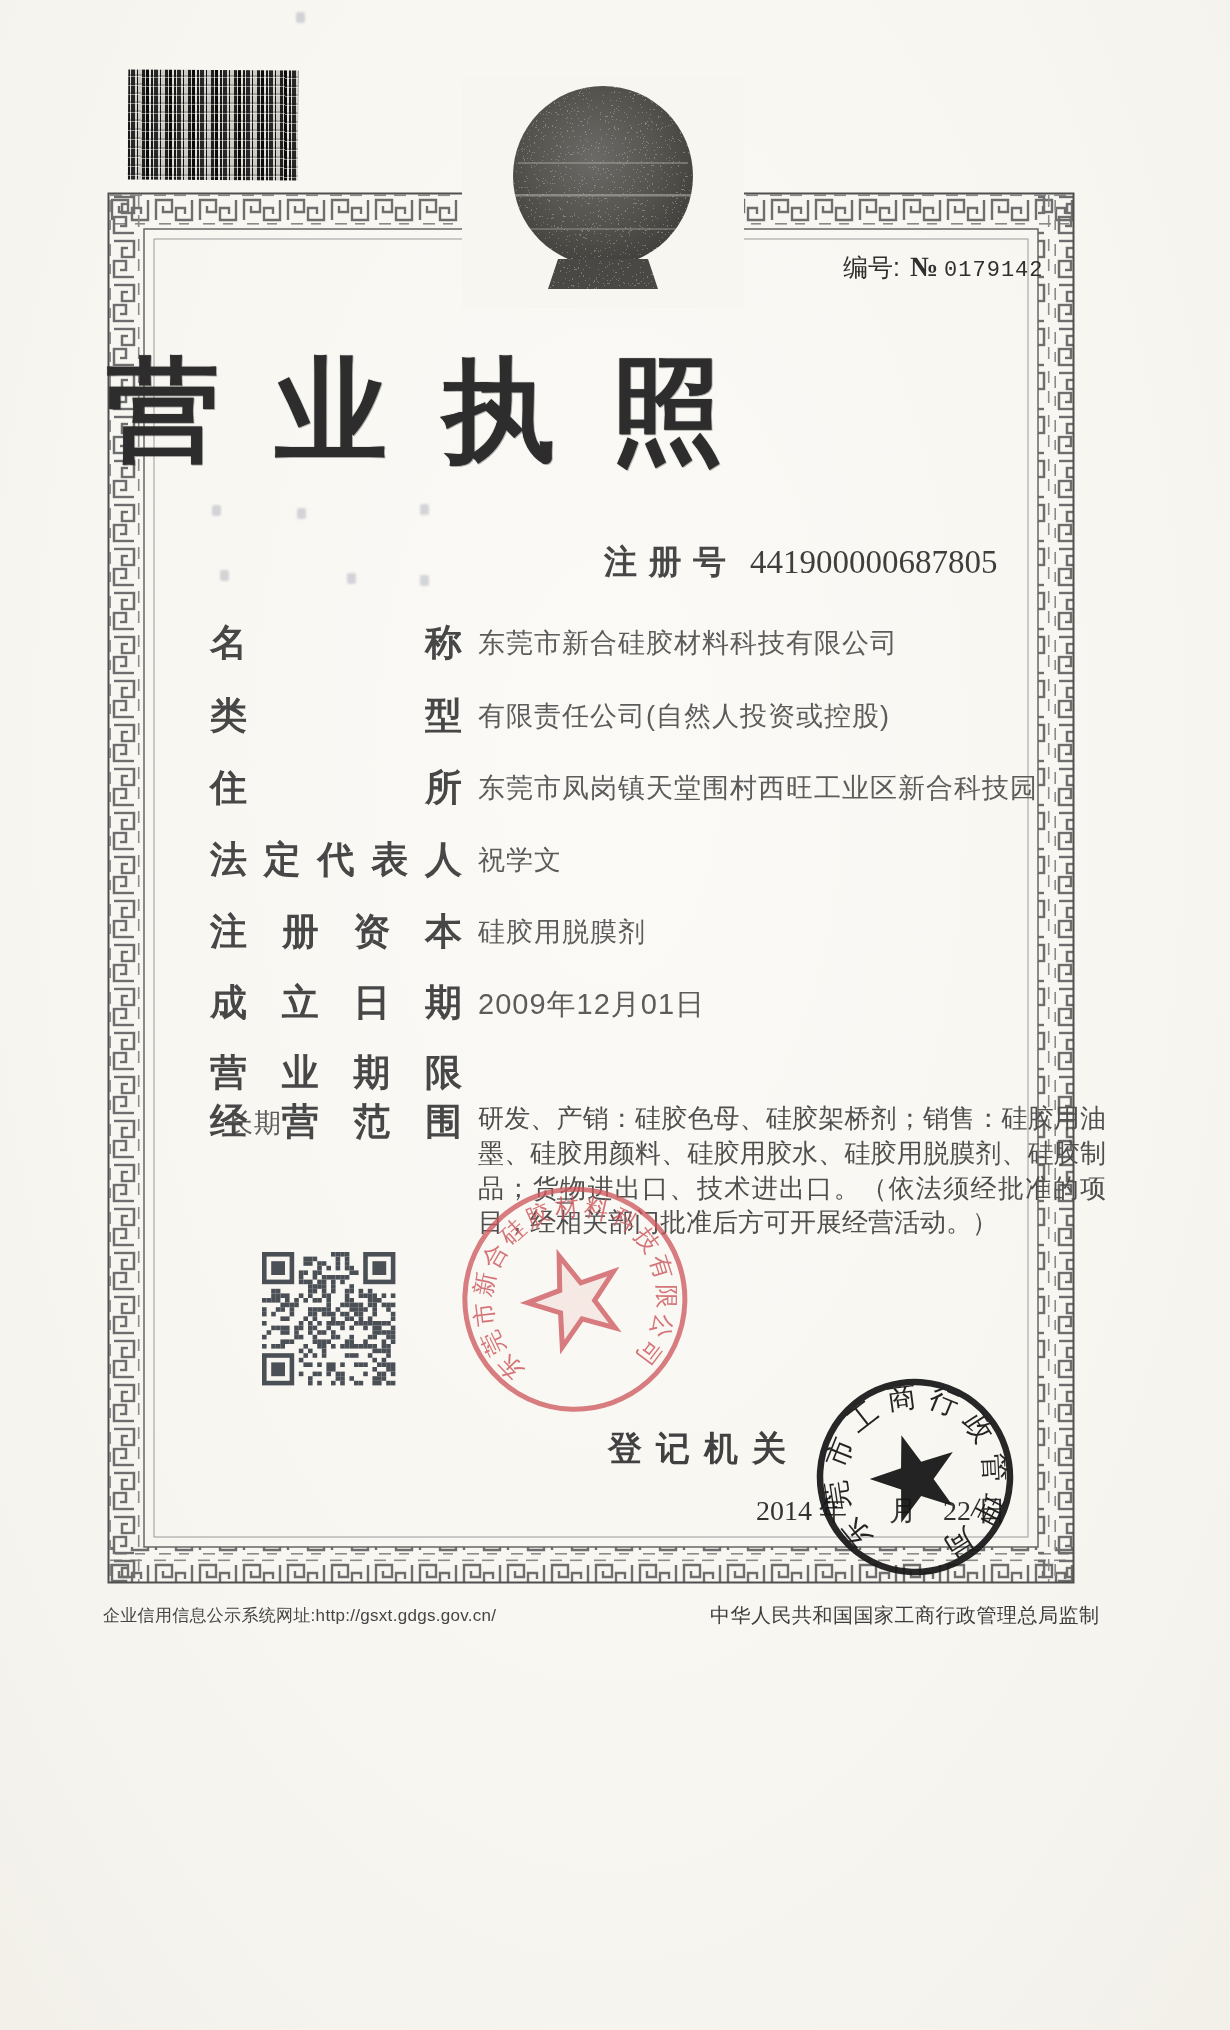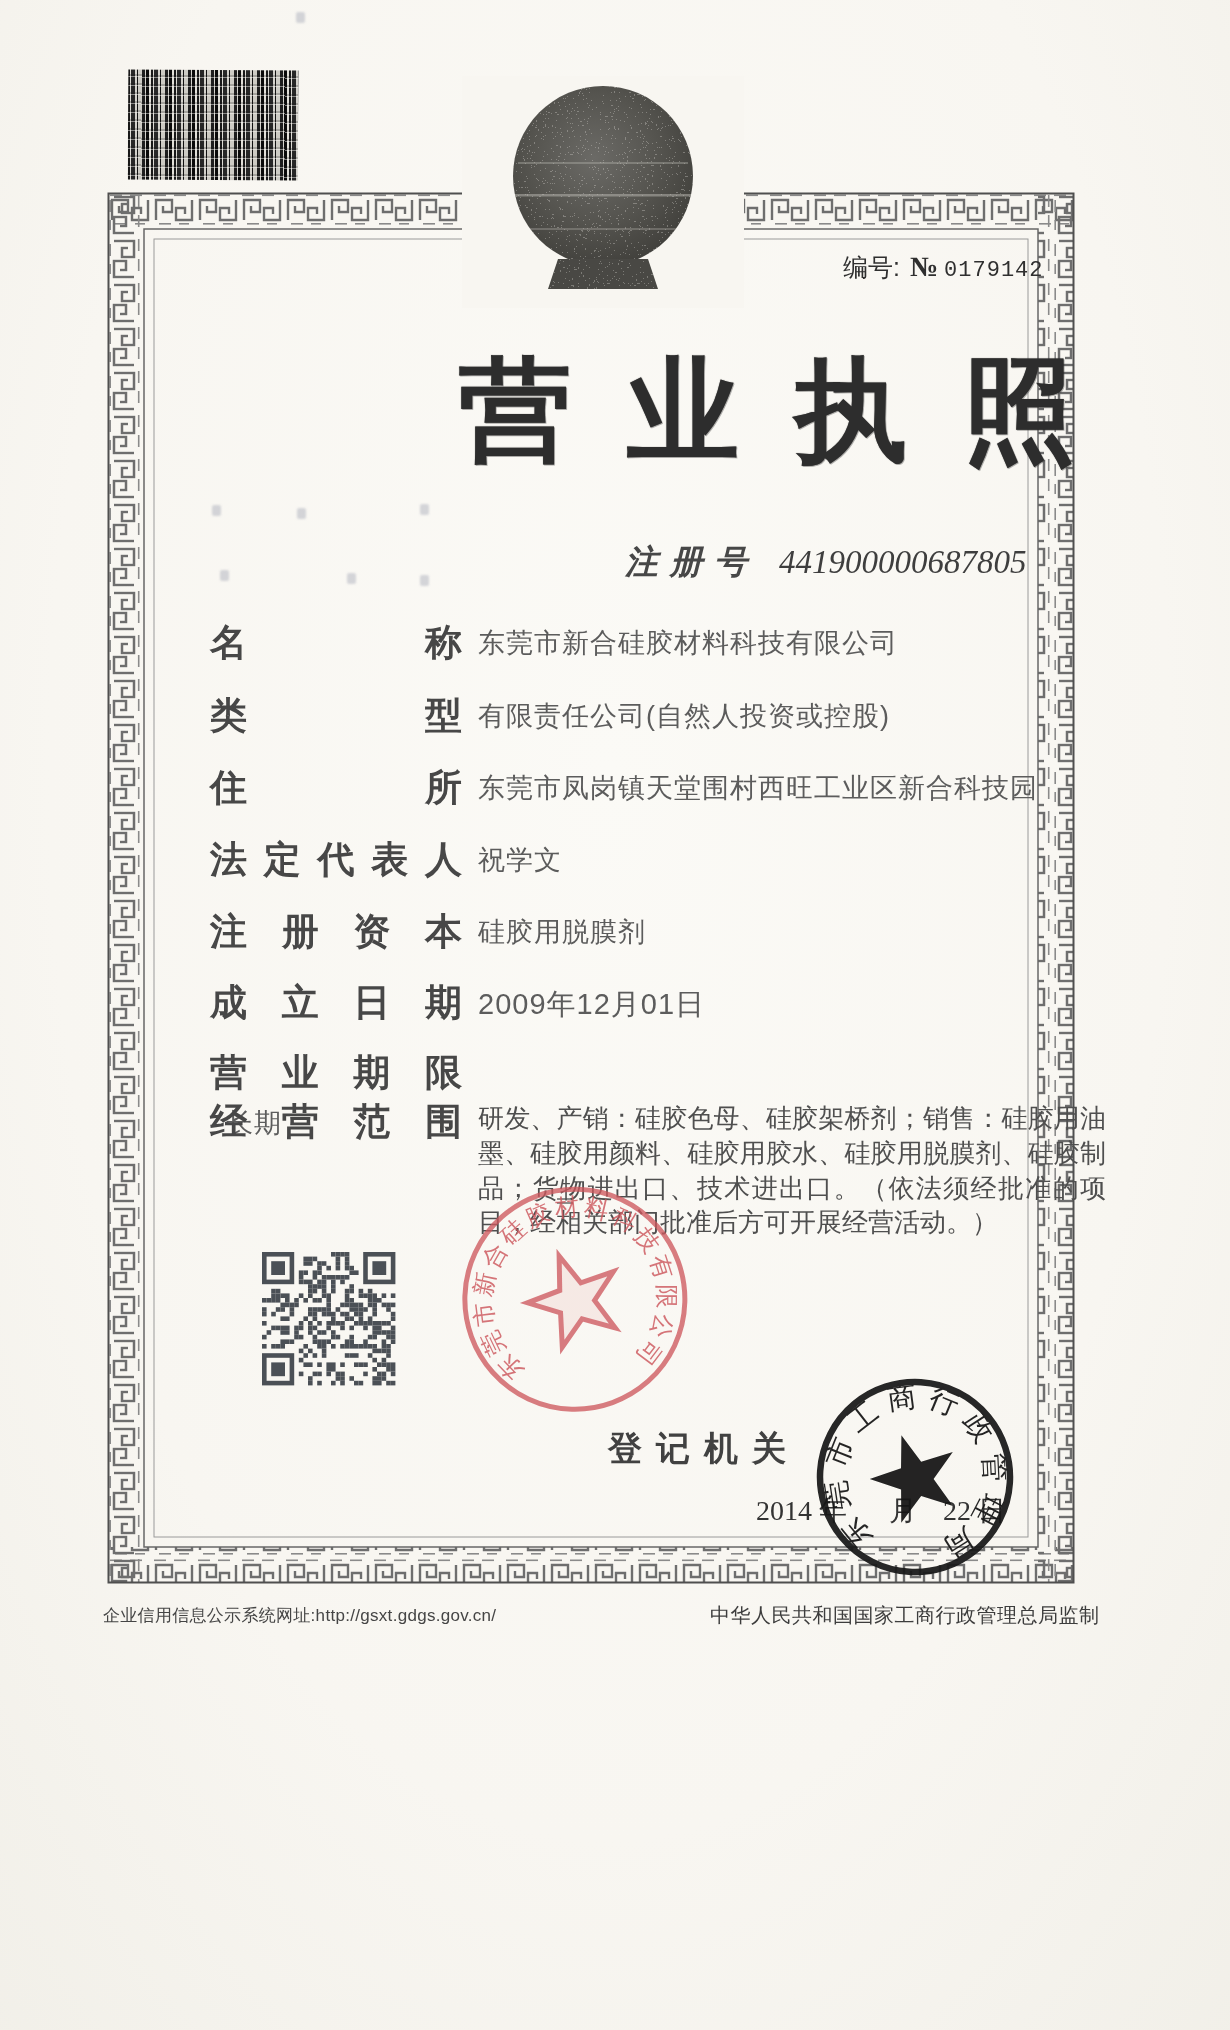--- a/index.html
+++ b/index.html
@@ -29,31 +29,31 @@
   
   .emblem-backing{left:462px;top:76px;width:282px;height:232px;background:#f8f6f1;
     display:flex;align-items:flex-start;justify-content:center;}
 
   
   .serial{left:843px;top:251px;font-size:25px;color:#2f2f2f;white-space:nowrap;}
   .serial .no{font-family:"Liberation Serif", serif;font-weight:bold;font-size:28px;padding:0 6px 0 10px;}
   .serial .digits{font-family:"Liberation Mono", monospace;font-size:22px;letter-spacing:1px;}
 
   
-  .title{left:107px;top:336px;width:968px;text-align:right;}
+  .title{left:107px;top:336px;width:968px;text-align:left;}
   .title span{
     font-size:112px;font-weight:900;color:#2d2d2d;letter-spacing:56px;margin-right:-56px;
     text-shadow:0 0 1px rgba(35,35,35,.75), 1px 1px 0 rgba(60,60,60,.35);
     font-family:"Liberation Sans", sans-serif;
   }
 
   
-  .regline{left:625px;top:540px;display:flex;align-items:baseline;font-style:italic;}
+  .regline{left:604px;top:540px;display:flex;align-items:baseline;}
   .regline .rlabel{width:122px;font-size:33px;font-weight:600;color:#474747;text-align:justify;text-align-last:justify;}
-  .regline .rnum{margin-left:32px;font-family:"Liberation Serif", serif;font-size:33px;color:#3e3e3e;letter-spacing:0px;}
+  .regline .rnum{margin-left:24px;font-family:"Liberation Serif", serif;font-size:33px;color:#3e3e3e;letter-spacing:0px;}
 
   
   .row{left:210px;display:flex;}
   .flabel{width:252px;font-size:37px;font-weight:600;color:#474747;text-align:justify;text-align-last:justify;flex:none;}
   .fvalue{margin-left:16px;padding-top:7px;font-size:27px;color:#5c5c5c;letter-spacing:1px;white-space:nowrap;}
   .fvalue.scope{white-space:normal;width:628px;font-size:26px;line-height:1.34;color:#4f4f4f;
     text-align:justify;letter-spacing:0;padding-top:4px;}
 
   
   .registrar{left:608px;top:1426px;font-size:34px;font-weight:600;color:#414141;letter-spacing:14px;}

